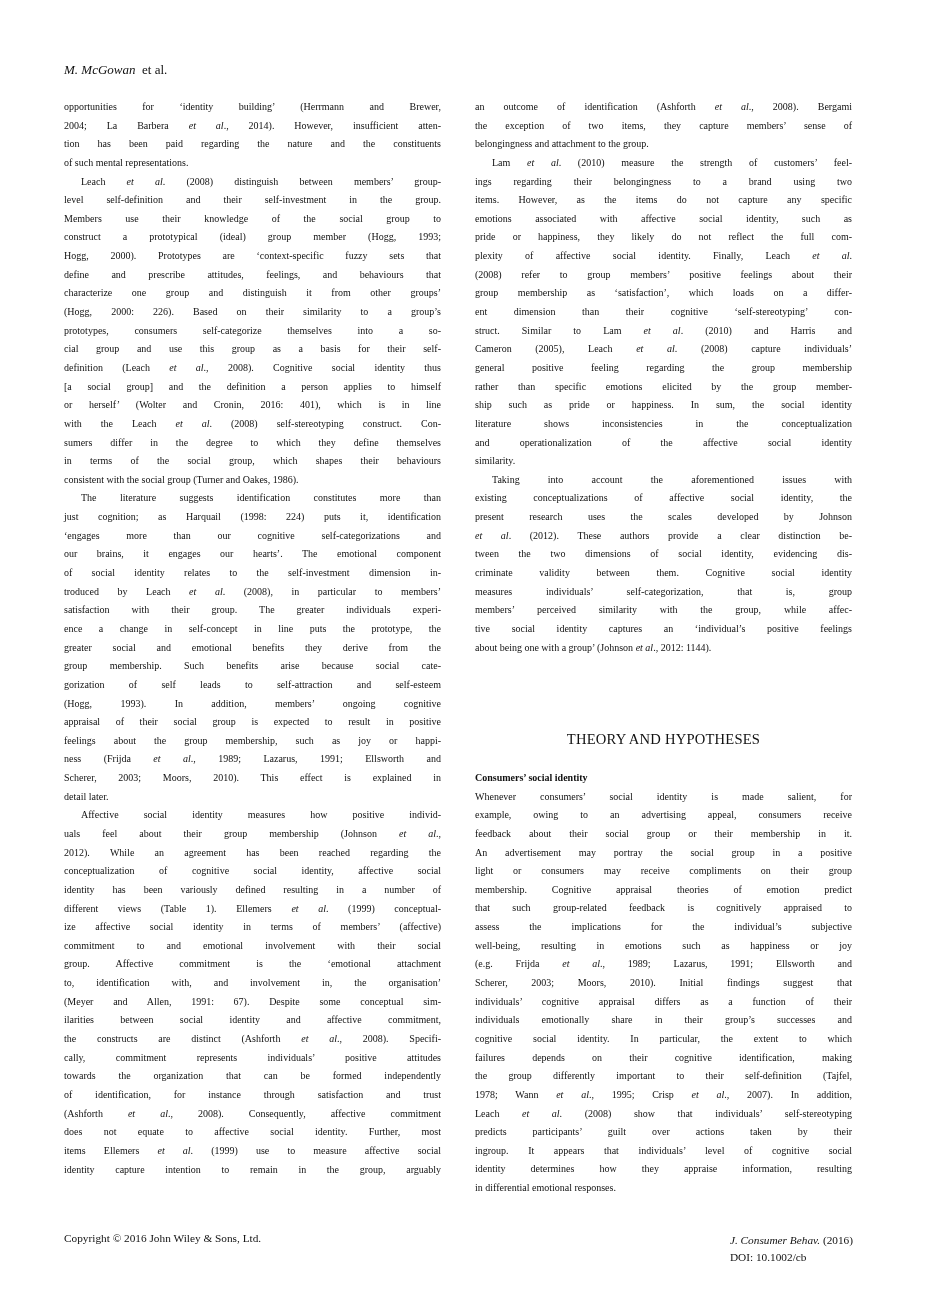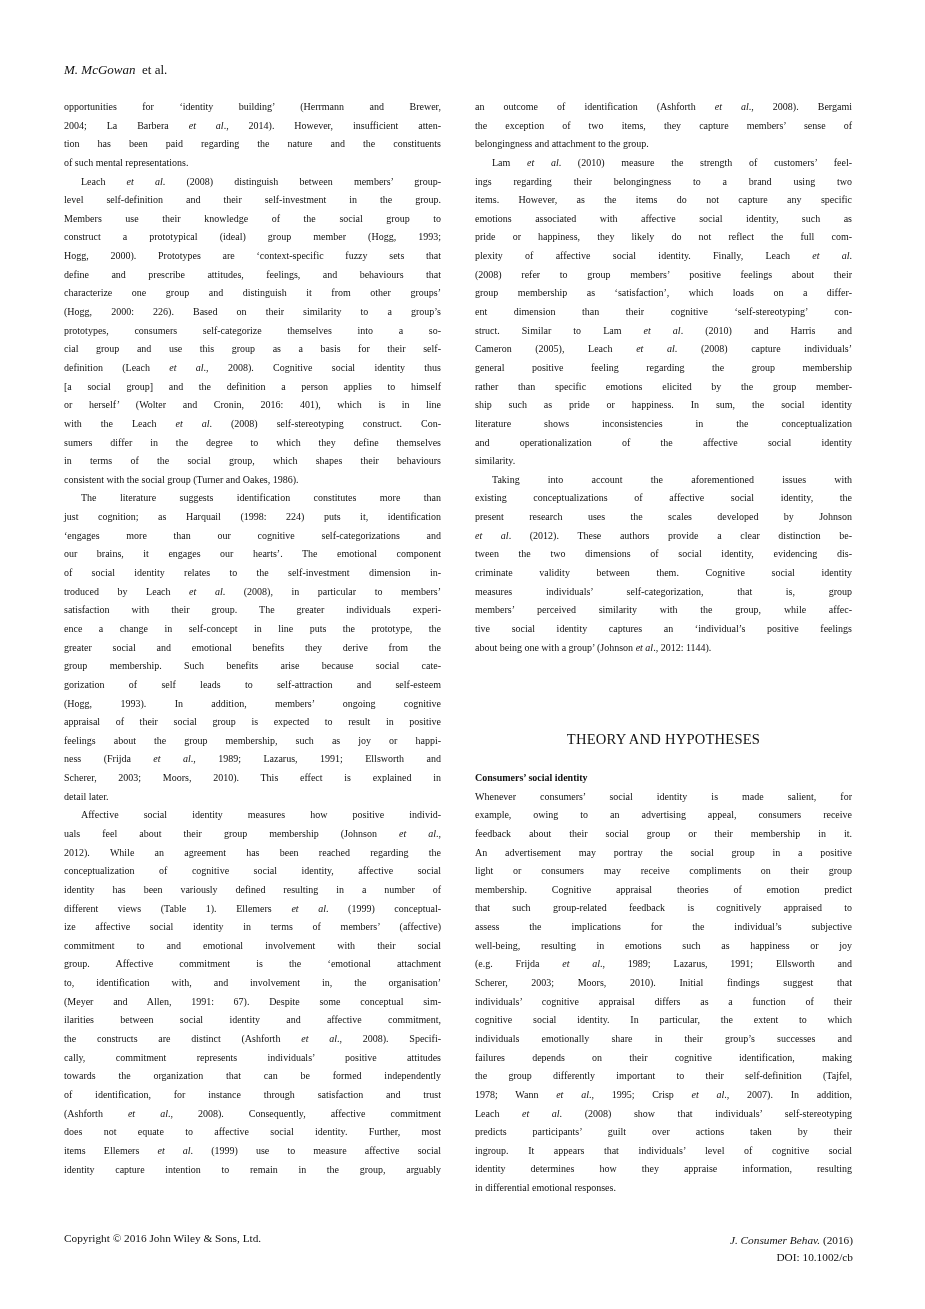--- a/index.html
+++ b/index.html
@@ -11,21 +11,21 @@
     .col-left { left: 64px; top: 98px; }
     .col-right { left: 475px; top: 98px; }
     .ln { display: block; text-align: justify; text-align-last: justify; white-space: nowrap; height: 18.65px; }
     .ln.last { text-align-last: left; }
     .ln.indent { text-indent: 17px; }
     .section-heading { position: absolute; left: 475px; top: 731px; width: 377px; text-align: center;
                        font-size: 14.6px; letter-spacing: 0.2px; }
     .subheading { font-weight: bold; }
     .col-right2 { left: 475px; top: 769px; }
     .footer-left { position: absolute; left: 64px; top: 1232px; font-size: 11.3px; text-align: right; }
-    .footer-right { position: absolute; right: 72px; top: 1232px; font-size: 11.3px; text-align: right; line-height: 17px; }
+    .footer-right { position: absolute; right: 72px; top: 1232px; font-size: 11.3px; text-align: left; line-height: 17px; }
     .footer-right .journal { font-style: italic; }
     i { font-style: italic; }
   </style>
 </head>
 <body>
 
 <div class="running-head">
   <span class="author">M. McGowan</span>&nbsp;
   <span>et al.</span>
 </div>
@@ -133,22 +133,22 @@
       <div class="ln">feedback about their social group or their membership in it.</div>
       <div class="ln">An advertisement may portray the social group in a positive</div>
       <div class="ln">light or consumers may receive compliments on their group</div>
       <div class="ln">membership. Cognitive appraisal theories of emotion predict</div>
       <div class="ln">that such group-related feedback is cognitively appraised to</div>
       <div class="ln">assess the implications for the individual’s subjective</div>
       <div class="ln">well-being, resulting in emotions such as happiness or joy</div>
       <div class="ln">(e.g. Frijda <i>et al</i>., 1989; Lazarus, 1991; Ellsworth and</div>
       <div class="ln">Scherer, 2003; Moors, 2010). Initial findings suggest that</div>
       <div class="ln">individuals’ cognitive appraisal differs as a function of their</div>
+      <div class="ln">individuals emotionally share in their group’s successes and</div>
       <div class="ln">cognitive social identity. In particular, the extent to which</div>
-      <div class="ln">individuals emotionally share in their group’s successes and</div>
       <div class="ln">failures depends on their cognitive identification, making</div>
       <div class="ln">the group differently important to their self-definition (Tajfel,</div>
       <div class="ln">1978; Wann <i>et al</i>., 1995; Crisp <i>et al</i>., 2007). In addition,</div>
       <div class="ln">Leach <i>et al</i>. (2008) show that individuals’ self-stereotyping</div>
       <div class="ln">predicts participants’ guilt over actions taken by their</div>
       <div class="ln">ingroup. It appears that individuals’ level of cognitive social</div>
       <div class="ln">identity determines how they appraise information, resulting</div>
       <div class="ln last">in differential emotional responses.</div>
     </div>
 </div>

